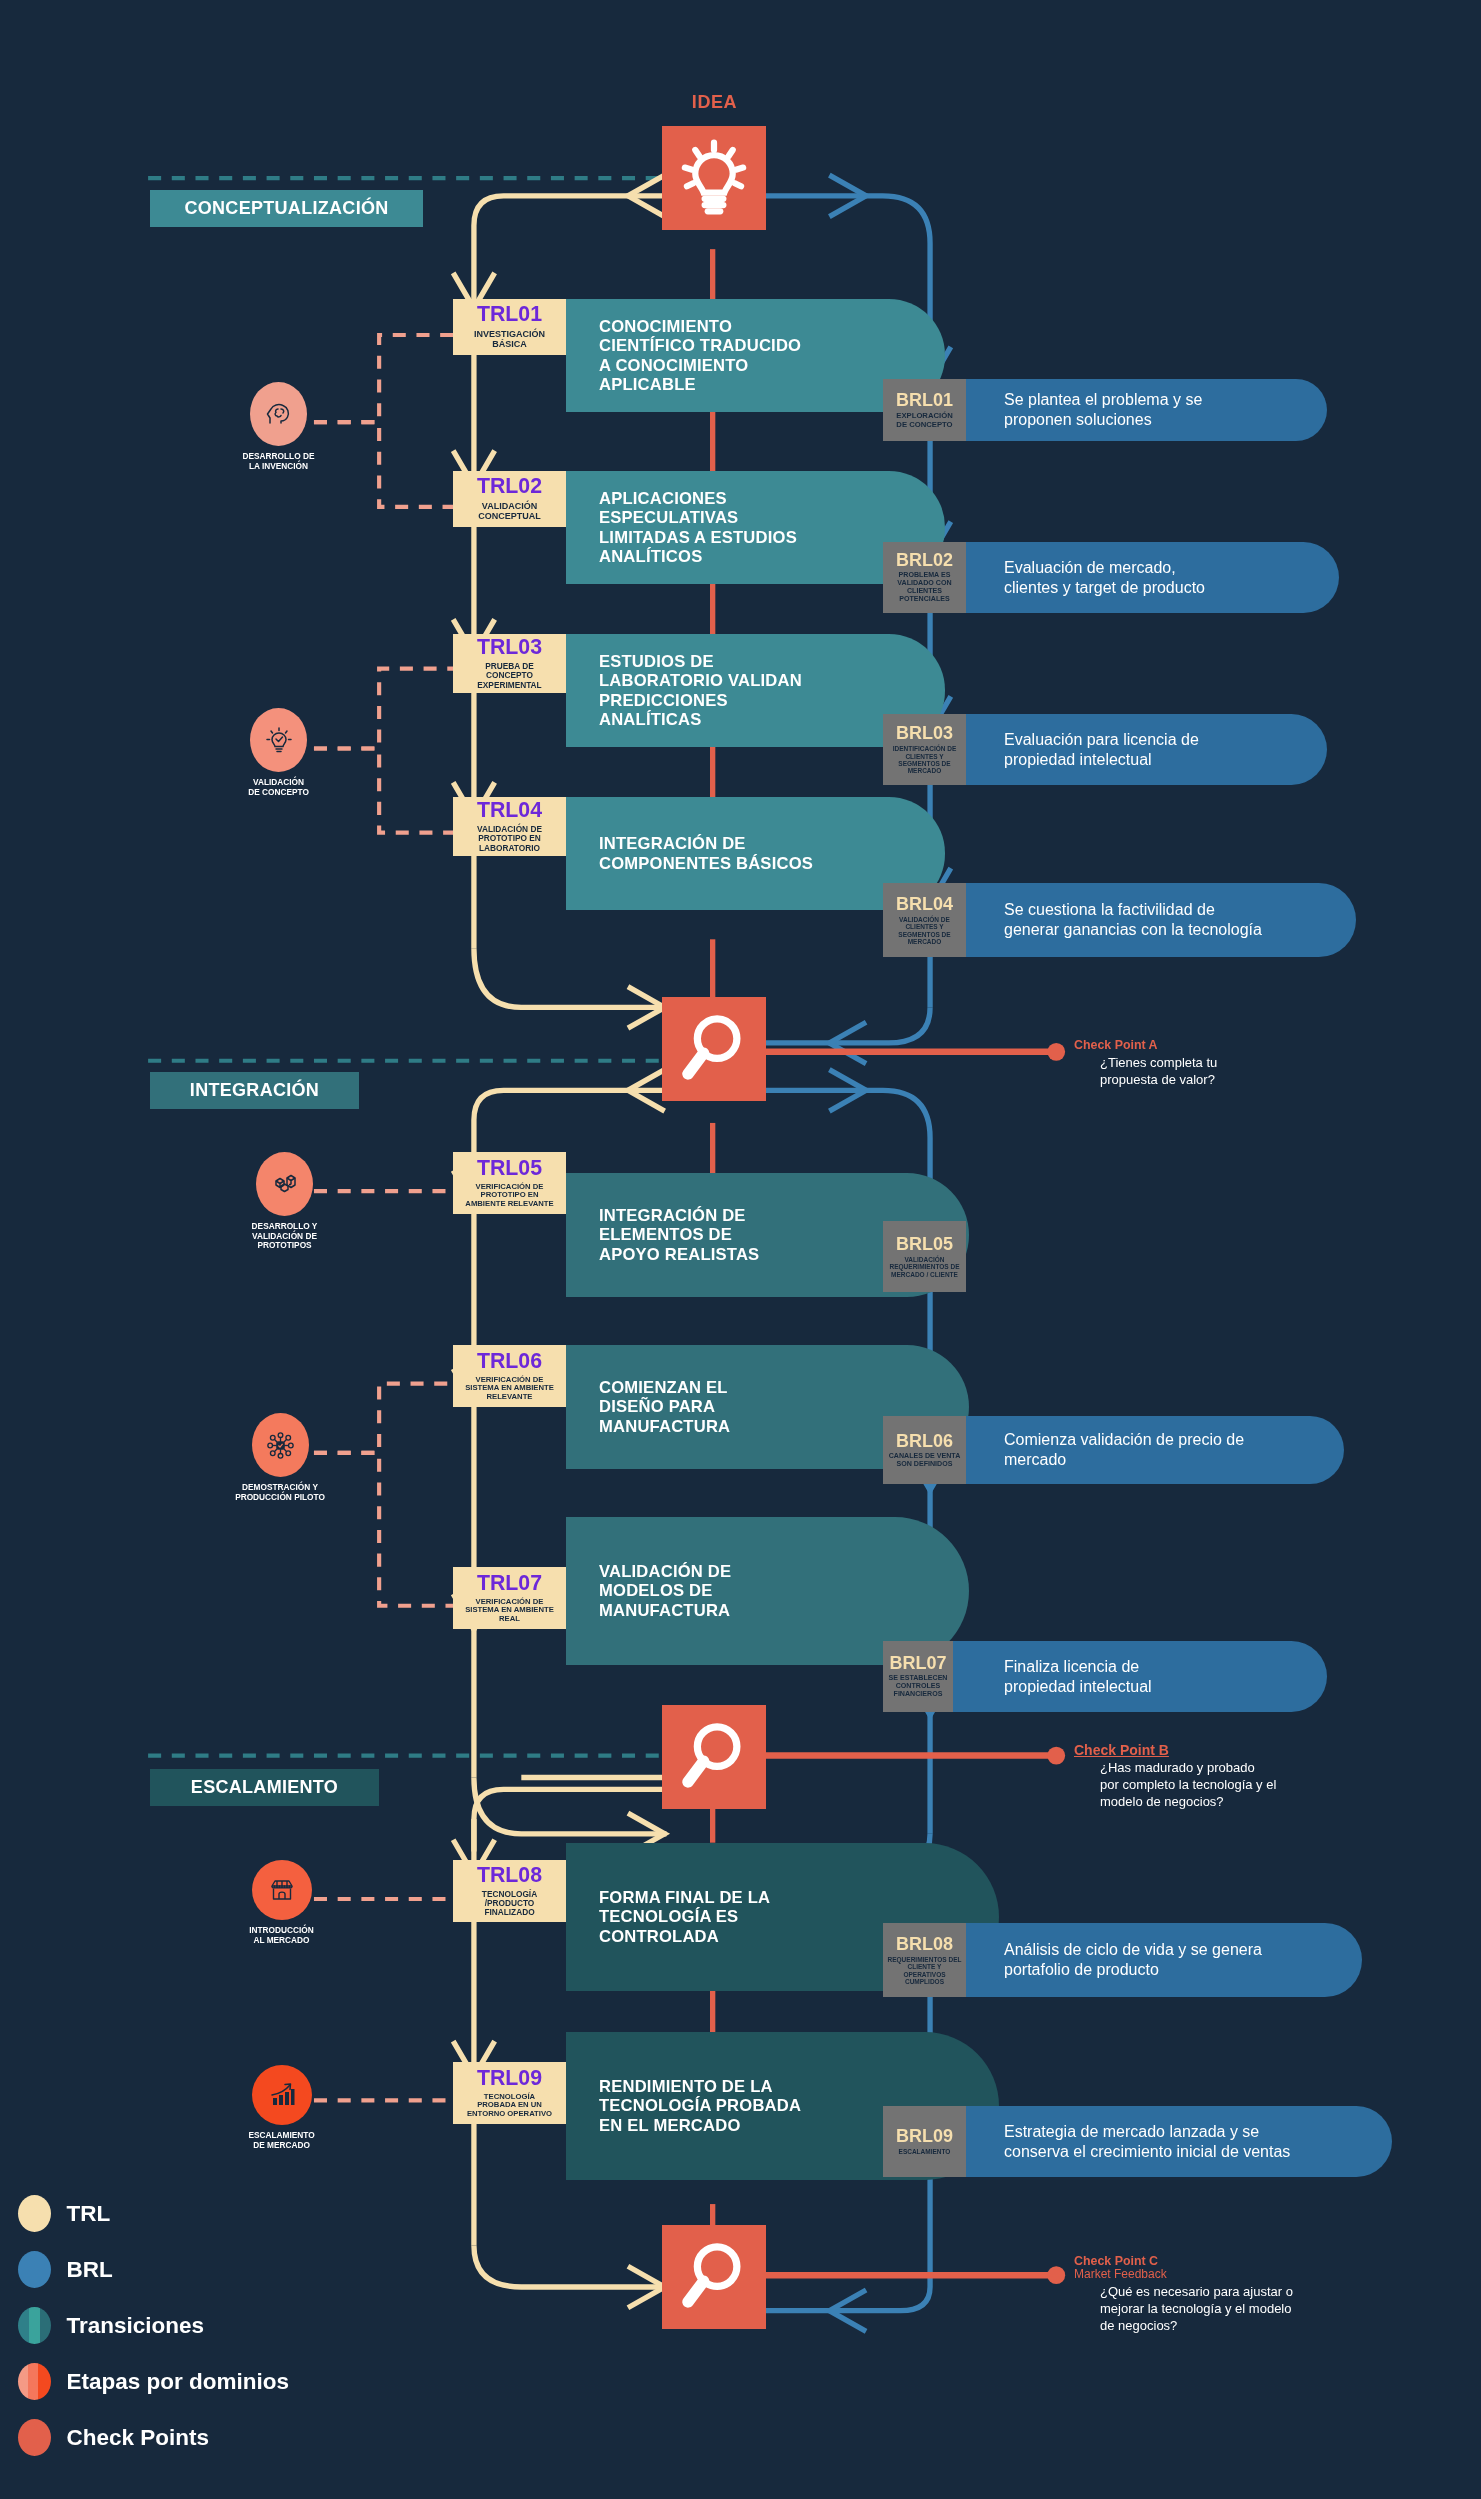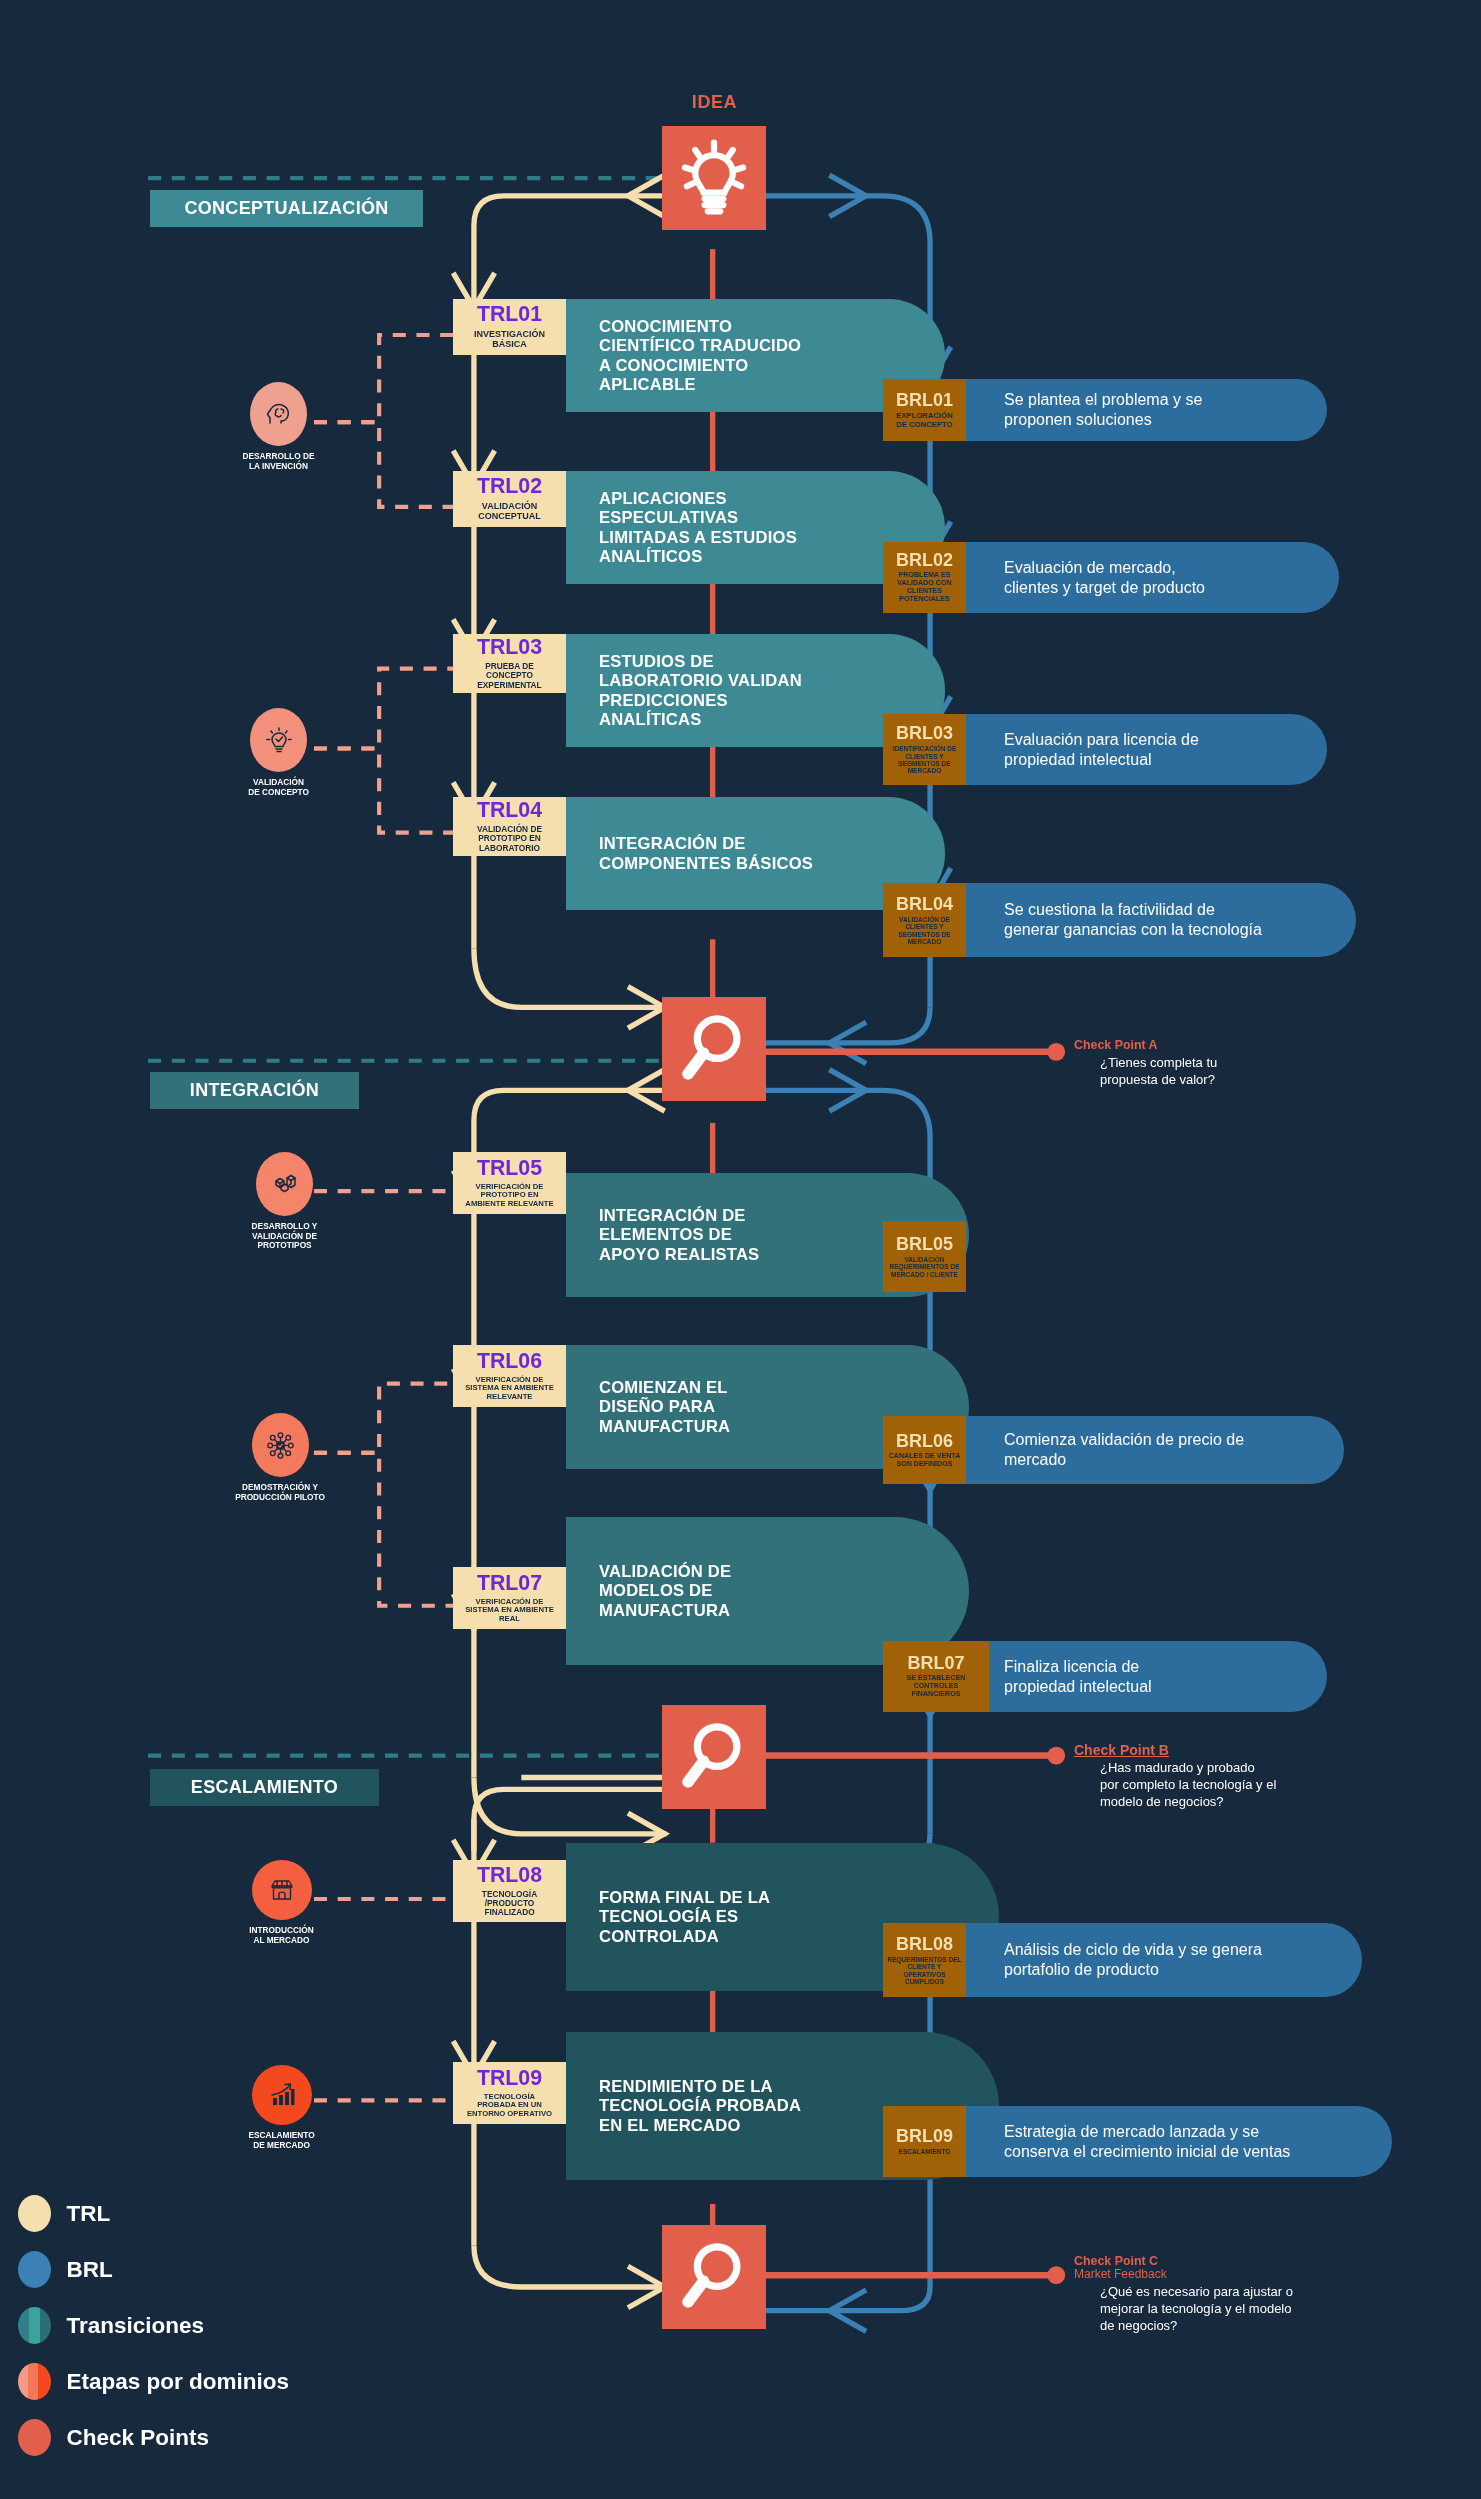--- a/index.html
+++ b/index.html
@@ -23,21 +23,21 @@
             display:flex;flex-direction:column;align-items:center;justify-content:center;
             padding:3.6px 2.4px;z-index:6;}
   .trl-chip .code{color:#6d28d9;font-weight:700;line-height:1;}
   .trl-chip .sub{color:#17293d;font-weight:700;text-align:center;line-height:1.12;margin-top:3.6px;}
 
   
   .trl-pill{position:absolute;display:flex;align-items:center;z-index:4;}
   .trl-pill .txt{color:#ffffff;font-weight:700;line-height:1.15;letter-spacing:0.2px;}
 
   
-  .brl-chip{position:absolute;background:#a16207;box-sizing:border-box;
+  .brl-chip{position:absolute;background:#737373;box-sizing:border-box;
             display:flex;flex-direction:column;align-items:center;justify-content:center;
             padding:3.6px 1.8px;z-index:7;}
   .brl-chip .code{color:#f6dfae;font-weight:700;line-height:1;}
   .brl-chip .sub{color:#17293d;font-weight:700;text-align:center;line-height:1.12;margin-top:3px;}
 
   
   .brl-pill{position:absolute;display:flex;align-items:center;background:#2d6d9e;z-index:5;}
   .brl-pill .txt{color:#ffffff;line-height:1.25;}
 
   
@@ -329,21 +329,21 @@
     <div class="code" style="font-size:18px;">BRL05</div>
     <div class="sub" style="font-size:6.5px;white-space:pre-line;">VALIDACIÓN
 REQUERIMIENTOS DE
 MERCADO / CLIENTE</div>
   </div>
   <div class="brl-chip" style="left:883px;top:1416px;width:83px;height:68px;">
     <div class="code" style="font-size:18px;">BRL06</div>
     <div class="sub" style="font-size:7.1px;white-space:pre-line;">CANALES DE VENTA
 SON DEFINIDOS</div>
   </div>
-  <div class="brl-chip" style="left:883px;top:1641px;width:106px;height:71px;">
+  <div class="brl-chip" style="left:883px;top:1641px;width:70px;height:71px;">
     <div class="code" style="font-size:18px;">BRL07</div>
     <div class="sub" style="font-size:7.1px;white-space:pre-line;">SE ESTABLECEN
 CONTROLES
 FINANCIEROS</div>
   </div>
   <div class="brl-chip" style="left:883px;top:1923px;width:83px;height:74px;">
     <div class="code" style="font-size:18px;">BRL08</div>
     <div class="sub" style="font-size:6.5px;white-space:pre-line;">REQUERIMIENTOS DEL
 CLIENTE Y
 OPERATIVOS

